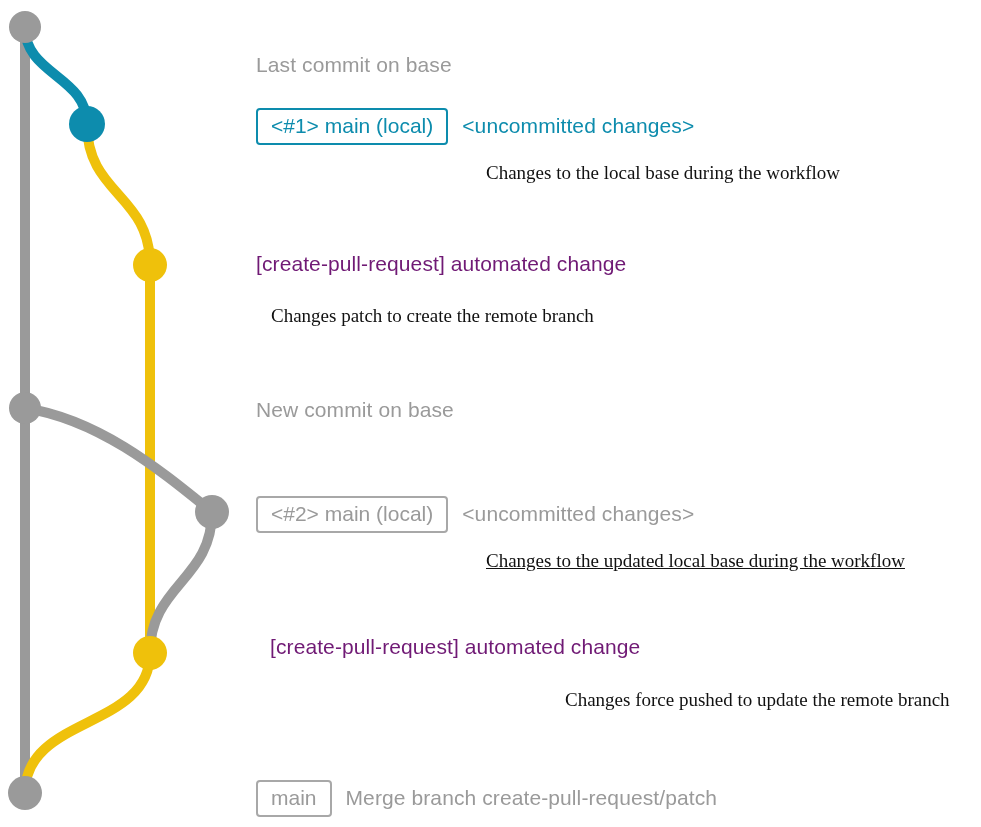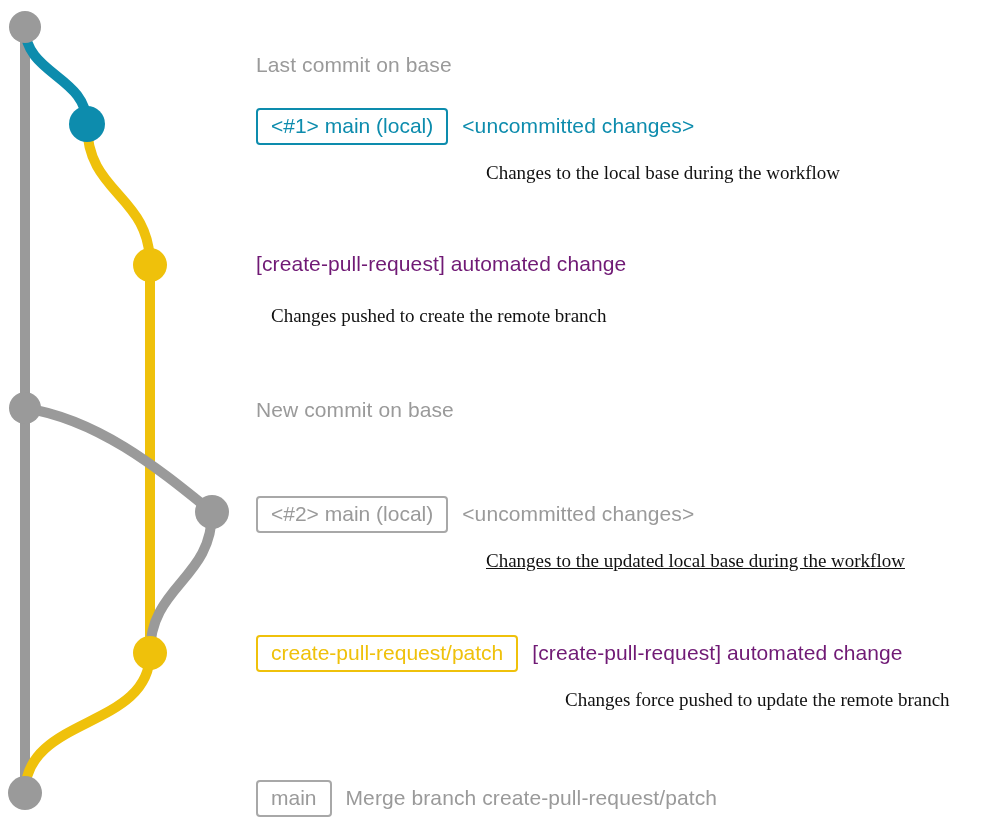--- a/index.html
+++ b/index.html
@@ -102,34 +102,33 @@
 
 <div class="row" style="left:256px; top:108px;">
   <span class="badge teal">&lt;#1&gt; main (local)</span>
   <span class="subject teal">&lt;uncommitted changes&gt;</span>
 </div>
 <div class="desc" style="left:486px; top:146px;">Changes to the local base during the workflow</div>
 
 <div class="row" style="left:256px; top:252px;">
   <span class="subject yellow nobadge">[create-pull-request] automated change</span>
 </div>
-<div class="desc" style="left:271px; top:289px;">Changes pushed to create the remote branch</div>
+<div class="desc" style="left:271px; top:289px;">Changes patch to create the remote branch</div>
 
 <div class="row" style="left:256px; top:398px;">
   <span class="subject gray nobadge">New commit on base</span>
 </div>
 
 <div class="row" style="left:256px; top:496px;">
   <span class="badge gray">&lt;#2&gt; main (local)</span>
   <span class="subject gray">&lt;uncommitted changes&gt;</span>
 </div>
 <div class="desc" style="left:486px; top:534px;text-decoration:underline;">Changes to the updated local base during the workflow</div>
 
 <div class="row" style="left:256px; top:635px;">
-  <span class="badge yellow">create-pull-request/patch</span>
   <span class="subject yellow">[create-pull-request] automated change</span>
 </div>
 <div class="desc" style="left:565px; top:673px;">Changes force pushed to update the remote branch</div>
 
 <div class="row" style="left:256px; top:780px;">
   <span class="badge gray">main</span>
   <span class="subject gray">Merge branch create-pull-request/patch</span>
 </div>
 
 </body></html>

